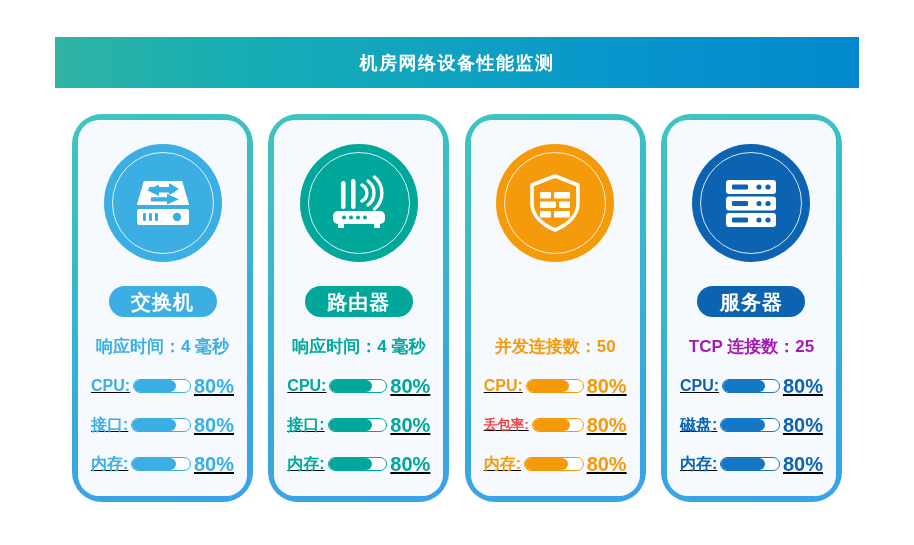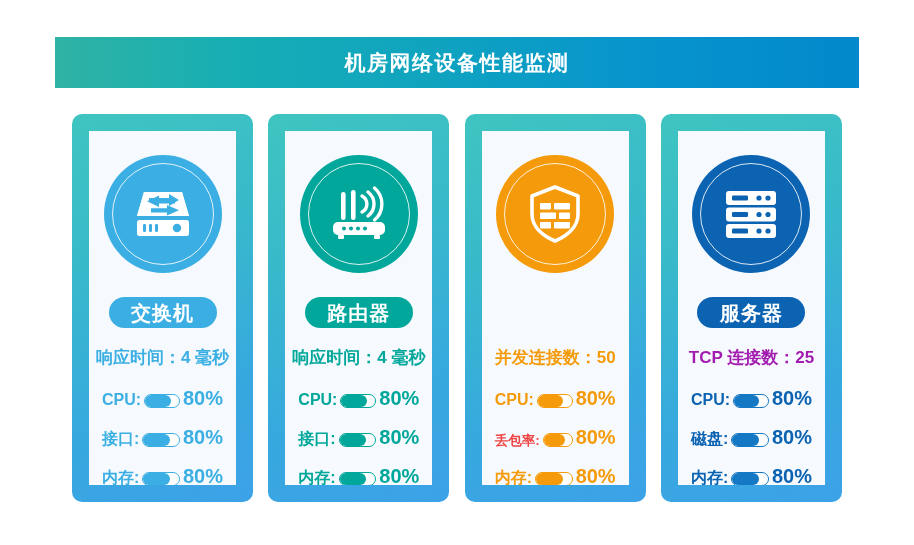--- a/index.html
+++ b/index.html
@@ -26,21 +26,21 @@
     top: 37px;
     width: 804px;
     height: 51px;
     background: linear-gradient(90deg, #2FB3A4 0%, #17AEB4 22%, #0FA3C0 48%, #0795CD 72%, #0288CC 100%);
     display: flex;
     align-items: center;
     justify-content: center;
   }
   .banner-title {
     color: #ffffff;
-    font-size: 21px;
+    font-size: 18px;
     font-weight: bold;
     letter-spacing: 1.5px;
     line-height: 1;
     white-space: nowrap;
     text-align: center;
   }
 
   
   .cards {
     position: absolute;
@@ -49,23 +49,23 @@
     width: 770px;
     height: 388px;
     display: flex;
     justify-content: space-between;
   }
   .card {
     position: relative;
     width: 181px;
     height: 388px;
     box-sizing: border-box;
-    border-radius: 10px;
+    border-radius: 30px;
     background: #F6FAFE;
-    padding: 17px;
+    padding: 6px;
     background-image: linear-gradient(#F6FAFE, #F6FAFE), linear-gradient(160deg, #3FC5C0 0%, #38B9CB 35%, #37A9DE 70%, #3CA2E8 100%);
     background-origin: border-box;
     background-clip: content-box, border-box;
   }
   .card-inner {
     position: relative;
     width: 100%;
     height: 100%;
     border-radius: 21px;
     background: #F6FAFE;
@@ -145,24 +145,25 @@
 
   
   .metrics {
     position: absolute;
     left: 13px;
     right: 13px;
     top: 255px;
   }
   .metric {
     display: flex;
-    align-items: flex-end;
+    align-items: center;
     height: 22px;
     margin-bottom: 17px;
     white-space: nowrap;
+    text-decoration: underline;
   }
   .metric:last-child { margin-bottom: 0; }
   .metric-label {
     font-size: 16px;
     font-weight: bold;
     line-height: 1;
     flex: 0 0 auto;
   }
   .metric-label.small { font-size: 13.5px; }
   .bar {

